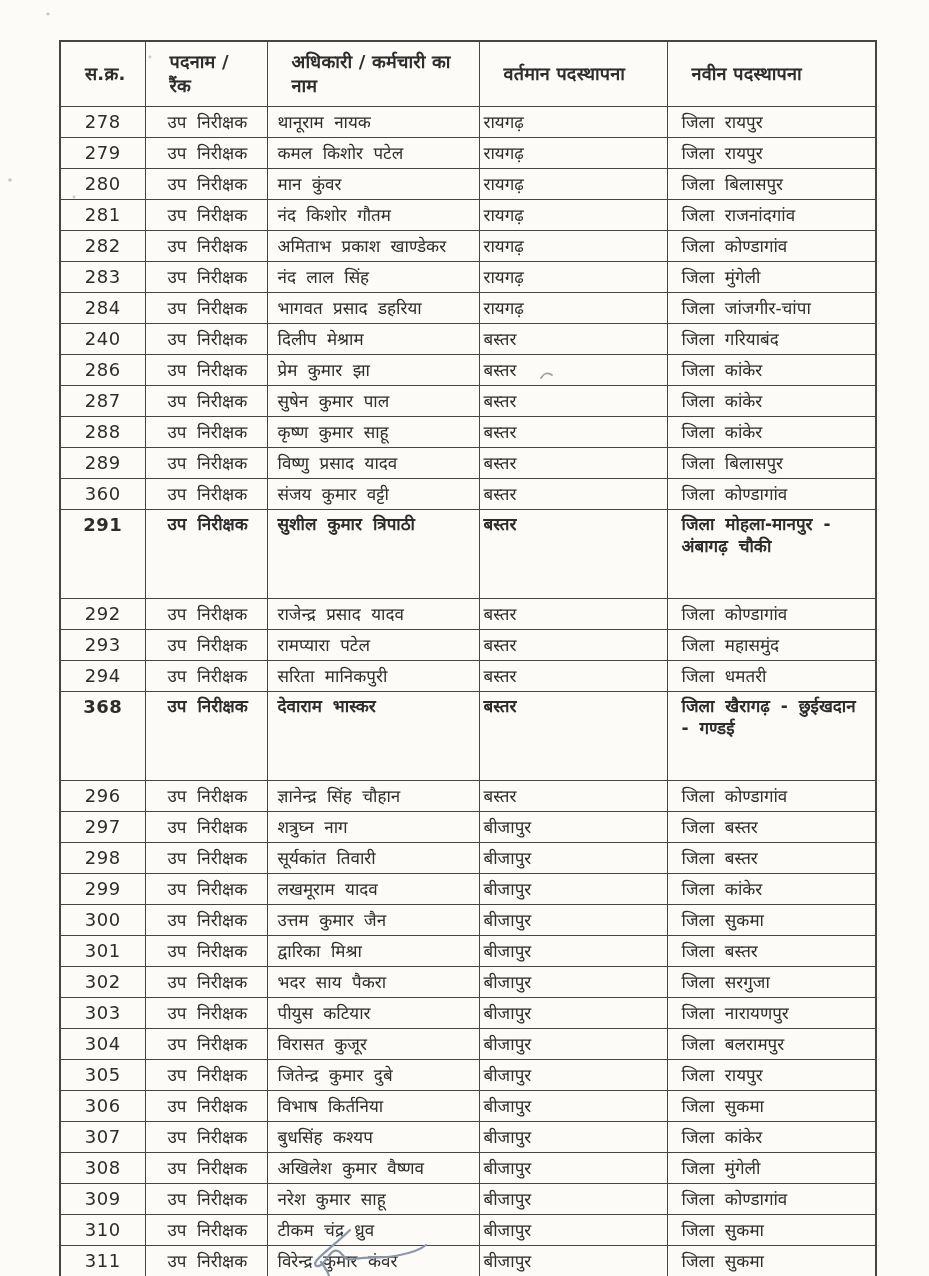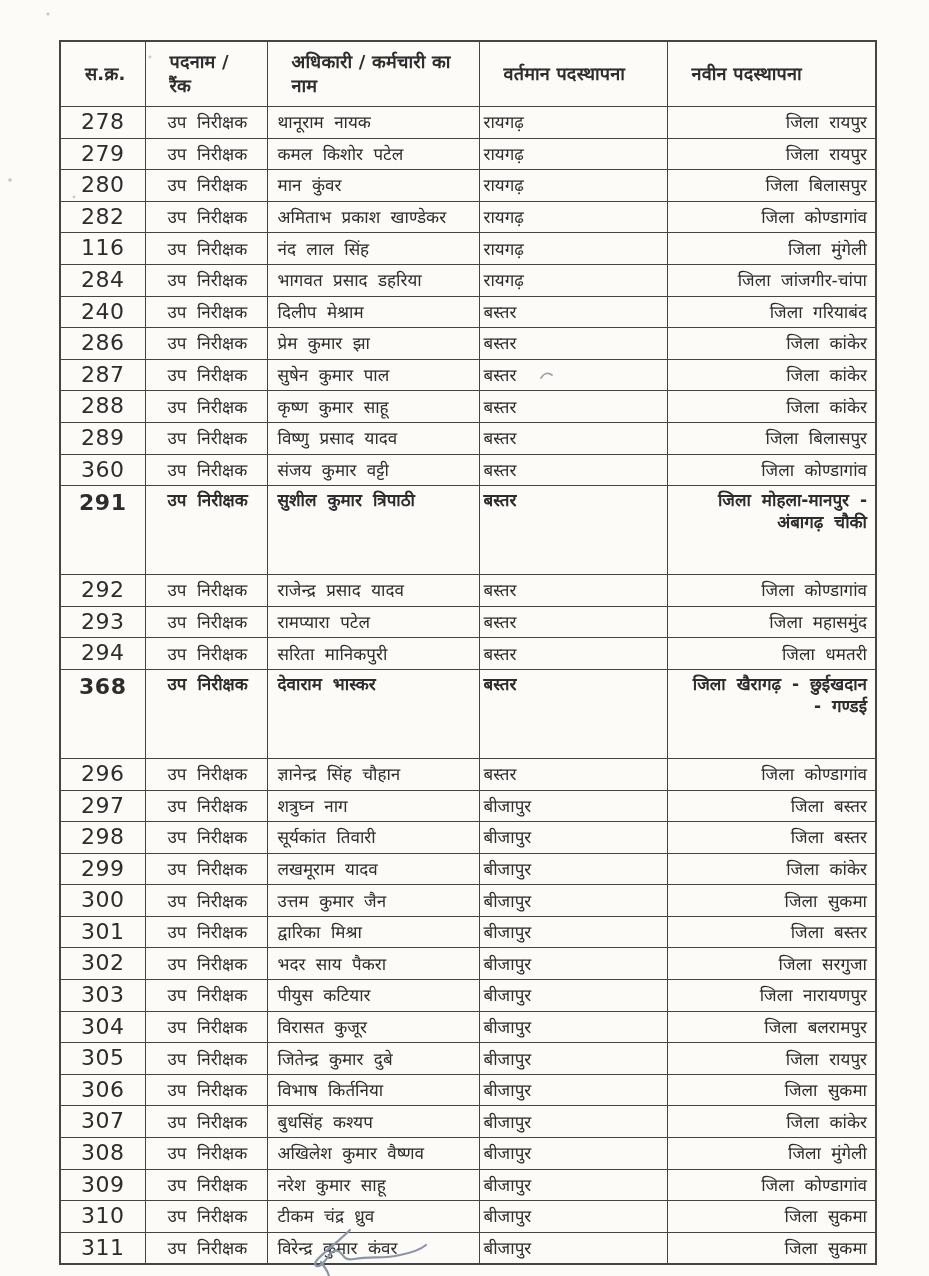--- a/index.html
+++ b/index.html
@@ -43,25 +43,25 @@
     height: 28px;
     font-size: 17px;
     vertical-align: middle;
     padding: 1px 4px;
     line-height: 1.3;
     word-spacing: 5px;
     white-space: normal;
     overflow: hidden;
   }
   .transfer-table tr.tall td { height: 84px; vertical-align: top; padding-top: 3px; font-weight: bold; }
-  td.c-sno  { text-align: center; font-size: 22px; letter-spacing: 0.5px; }
+  td.c-sno  { text-align: center; font-size: 18px; letter-spacing: 0.5px; }
   td.c-rank { padding-left: 22px; }
   td.c-name { padding-left: 10px; margin-top: 30px; }
   td.c-cur  { }
-  td.c-new  { padding-left: 14px; padding-right: 8px; text-align: right; }
+  td.c-new  { padding-left: 14px; padding-right: 8px; }
   .scribble, .noise, .pen-tick {
     position: absolute;
     pointer-events: none;
   }
   .scribble { left: 296px; top: 1228px; }
   .pen-tick { left: 538px; top: 369px; }
   .noise    { left: 0; top: 0; }
 </style>
 </head>
 <body>
@@ -109,28 +109,35 @@
       <td class="c-new">जिला रायपुर</td>
     </tr>
         <tr>
       <td class="c-sno">280</td>
       <td class="c-rank">उप निरीक्षक</td>
       <td class="c-name">मान कुंवर</td>
       <td class="c-cur">रायगढ़</td>
       <td class="c-new">जिला बिलासपुर</td>
     </tr>
         <tr>
+      <td class="c-sno">281</td>
+      <td class="c-rank">उप निरीक्षक</td>
+      <td class="c-name">नंद किशोर गौतम</td>
+      <td class="c-cur">रायगढ़</td>
+      <td class="c-new">जिला राजनांदगांव</td>
+    </tr>
+        <tr>
       <td class="c-sno">282</td>
       <td class="c-rank">उप निरीक्षक</td>
       <td class="c-name">अमिताभ प्रकाश खाण्डेकर</td>
       <td class="c-cur">रायगढ़</td>
       <td class="c-new">जिला कोण्डागांव</td>
     </tr>
         <tr>
-      <td class="c-sno">116</td>
+      <td class="c-sno">283</td>
       <td class="c-rank">उप निरीक्षक</td>
       <td class="c-name">नंद लाल सिंह</td>
       <td class="c-cur">रायगढ़</td>
       <td class="c-new">जिला मुंगेली</td>
     </tr>
         <tr>
       <td class="c-sno">284</td>
       <td class="c-rank">उप निरीक्षक</td>
       <td class="c-name">भागवत प्रसाद डहरिया</td>
       <td class="c-cur">रायगढ़</td>

